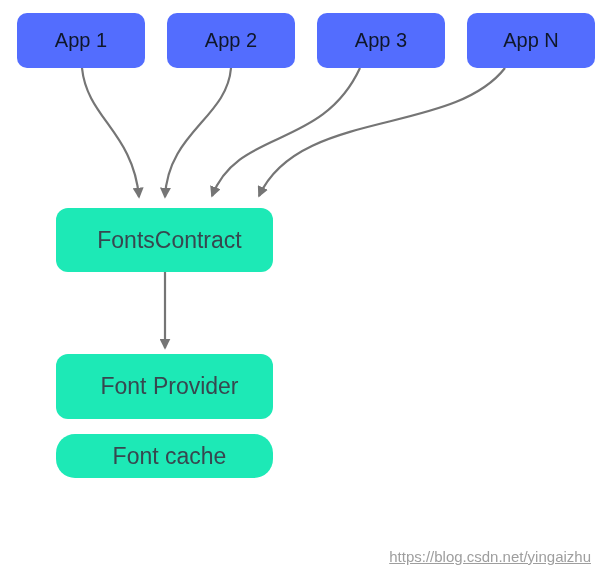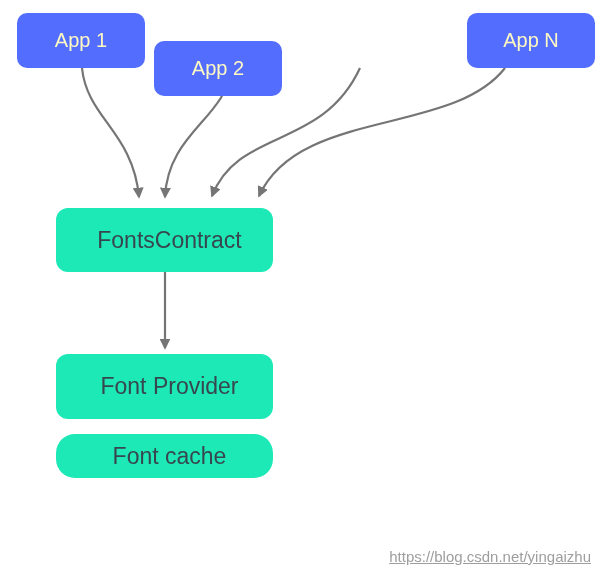--- a/index.html
+++ b/index.html
@@ -33,25 +33,25 @@
     align-items: center;
     justify-content: center;
     box-sizing: border-box;
   }
   .node.app {
     top: 13px;
     width: 128px;
     height: 55px;
     background: #536dfe;
     border-radius: 10px;
-    color: #fef9c3;
+    color: #0f172a;
     font-size: 20px;
   }
   .node.app.pos1 { left: 17px; }
-  .node.app.pos2 { left: 154px; margin-top: 28px; }
+  .node.app.pos2 { left: 167px; }
   .node.app.pos3 { left: 317px; }
   .node.app.pos4 { left: 467px; }
   .node.service {
     left: 56px;
     width: 217px;
     background: #1de9b6;
     border-radius: 12px;
     color: #37474f;
     font-size: 23px;
     padding-left: 10px;
@@ -87,20 +87,23 @@
     <path class="edge" marker-end="url(#arrowhead)" d="M 505,68 C 452,136 299,108 259,196"></path>
     <path class="edge" marker-end="url(#arrowhead)" d="M 165,272 L 165,348"></path>
   </svg>
 
   <div class="node app pos1">
     <span>App 1</span>
   </div>
   <div class="node app pos2">
     <span>App 2</span>
   </div>
+  <div class="node app pos3">
+    <span>App 3</span>
+  </div>
   <div class="node app pos4">
     <span>App N</span>
   </div>
 
   <div class="node service fonts-contract">
     <span>FontsContract</span>
   </div>
   <div class="node service font-provider">
     <span>Font Provider</span>
   </div>

